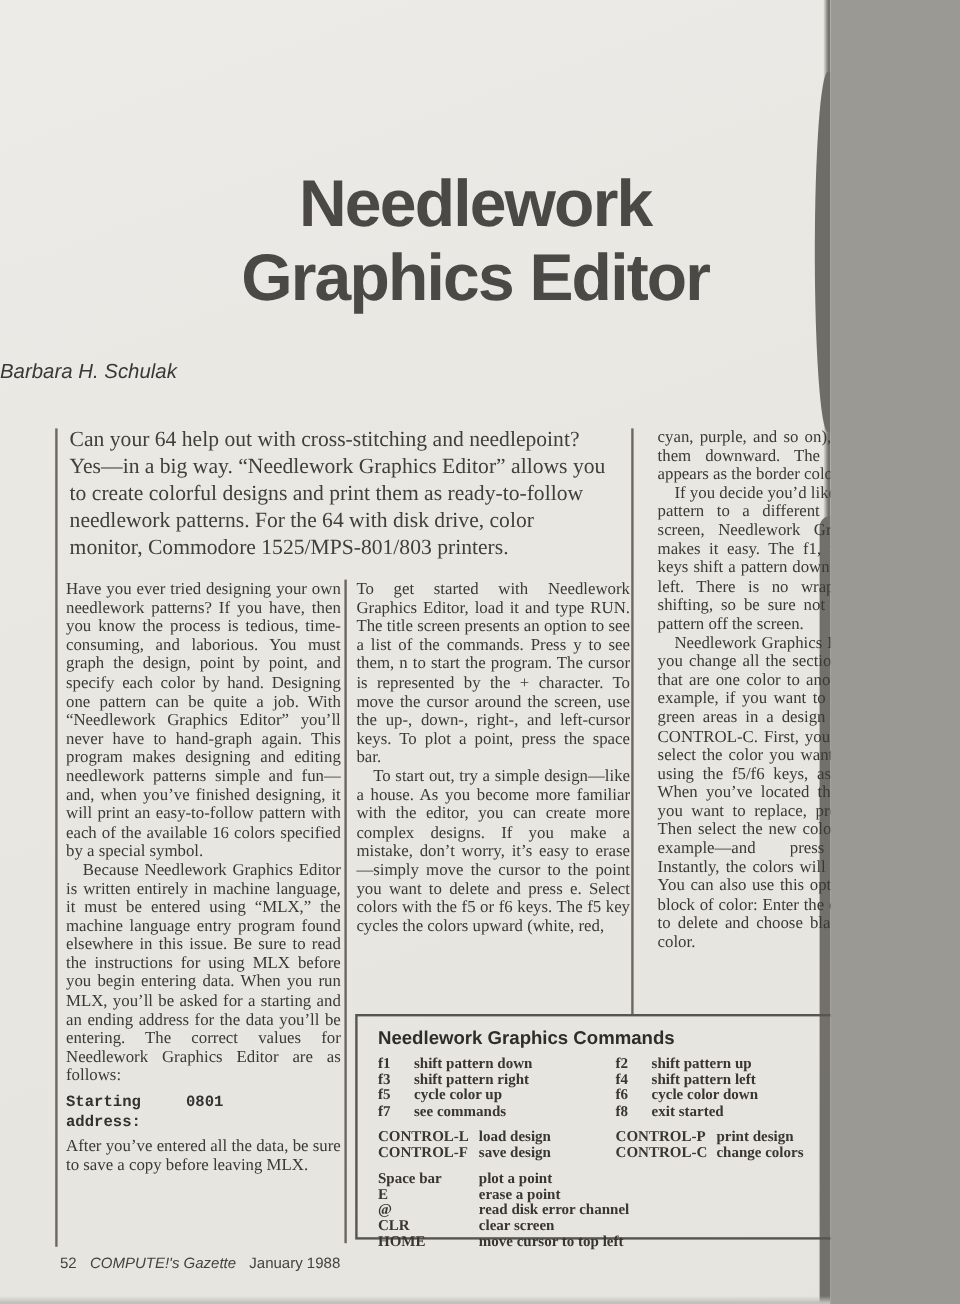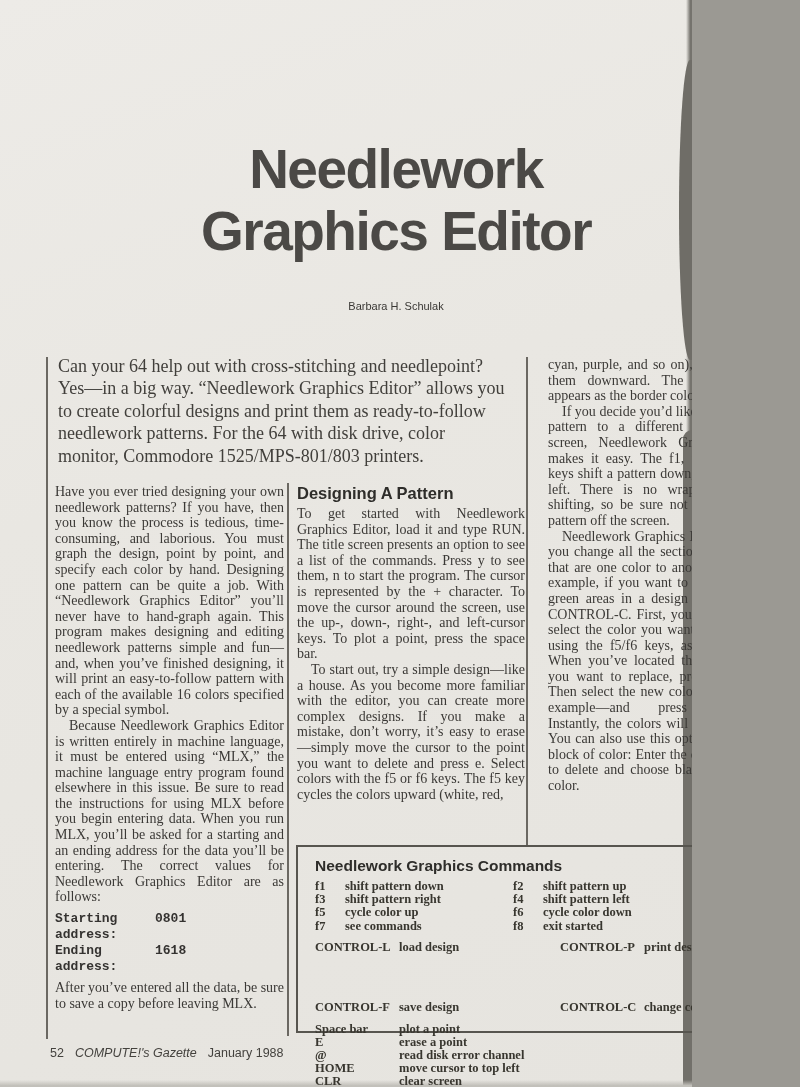--- a/index.html
+++ b/index.html
@@ -13,22 +13,22 @@
   .edge-bulge{position:absolute;right:0;top:60px;width:13px;height:300px;background:#6f6d67;border-radius:100% 0 0 100% / 60% 0 0 60%;}
   .edge-lower{position:absolute;right:0;top:430px;width:9px;height:657px;background:#72706a;border-top-left-radius:60px;}
   .edge-bottom{position:absolute;left:0;bottom:0;width:100%;height:7px;background:linear-gradient(to bottom,rgba(120,118,112,0),#c2c0ba 80%);}
 
   .title{
     position:absolute;top:138px;left:0;width:792px;text-align:center;
     font-family:"Liberation Sans",sans-serif;font-weight:bold;
     font-size:55px;line-height:62px;letter-spacing:-1.5px;color:#4b4946;
   }
   .byline{
-    position:absolute;top:300px;left:0;width:792px;text-align:center;
-    font-family:"Liberation Sans",sans-serif;font-size:11px;color:#3a3835;
+    position:absolute;top:300px;left:0;width:792px;text-align:left;
+    font-family:"Liberation Sans",sans-serif;font-size:17px;color:#3a3835;font-style:italic;
   }
 
   .vrule{position:absolute;width:2px;background:#6b6862;}
   #rule-left{left:46px;top:357px;height:682px;}
   #rule-c12{left:287px;top:483px;height:553px;width:1.5px;}
   #rule-c23{left:526px;top:357px;height:488px;width:1.5px;}
   #rule-right{left:762px;top:357px;height:679px;}
 
   .intro{
     position:absolute;left:58px;top:355px;width:452px;
@@ -53,21 +53,21 @@
 
   .box{
     position:absolute;left:296px;top:845px;width:461px;height:188px;
     border:2px solid #57554f;box-sizing:border-box;padding:10px 8px 0 17px;
   }
   .box-title{
     font-family:"Liberation Sans",sans-serif;font-weight:bold;font-size:15.5px;
     line-height:18px;color:#2e2d2a;
   }
   .cmd-grid{display:grid;grid-template-columns:198px 1fr;margin-top:5px;}
-  .cmd-grid.ctrl{margin-top:8px;gap:47px;}
+  .cmd-grid.ctrl{margin-top:8px;}
   .cmd-row{display:flex;font-weight:bold;font-size:12.5px;line-height:13.2px;color:#38362f;}
   .cmd-row .k{flex:0 0 30px;}
   .cmd-row.ctrl-row .k{flex:0 0 84px;}
   .specials{margin-top:9px;}
   .cmd-row.spec-row{line-height:12.9px;}
   .cmd-row.spec-row .k{flex:0 0 84px;}
 
   .footer{
     position:absolute;left:50px;top:1046px;display:flex;gap:11px;align-items:baseline;
     font-family:"Liberation Sans",sans-serif;font-size:12.5px;color:#44423e;
@@ -98,30 +98,25 @@
   <div class="intro">Can your 64 help out with cross-stitching and needlepoint? Yes—in a big way. “Needlework Graphics Editor” allows you to create colorful designs and print them as ready-to-follow needlework patterns. For the 64 with disk drive, color monitor, Commodore 1525/MPS-801/803 printers.</div>
 
   <div class="col" id="col1">
     <p>Have you ever tried designing your own needlework patterns? If you have, then you know the process is tedious, time-consuming, and laborious. You must graph the design, point by point, and specify each color by hand. Designing one pattern can be quite a job. With “Needlework Graphics Editor” you’ll never have to hand-graph again. This program makes designing and editing needlework patterns simple and fun—and, when you’ve finished designing, it will print an easy-to-follow pattern with each of the available 16 colors specified by a special symbol.</p>
     <p class="indent">Because Needlework Graphics Editor is written entirely in machine language, it must be entered using “MLX,” the machine language entry program found elsewhere in this issue. Be sure to read the instructions for using MLX before you begin entering data. When you run MLX, you’ll be asked for a starting and an ending address for the data you’ll be entering. The correct values for Needlework Graphics Editor are as follows:</p>
     <div class="addr-block">
       <div class="addr-row">
         <span class="k">Starting address:</span>
         <span class="v">0801</span>
       </div>
-      <div class="addr-row">
-        <span class="k">Ending address:</span>
-        <span class="v">1618</span>
-      </div>
     </div>
     <p>After you’ve entered all the data, be sure to save a copy before leaving MLX.</p>
   </div>
 
   <div class="col" id="col2">
-    <h2 class="section-heading">Designing A Pattern</h2>
     <p>To get started with Needlework Graphics Editor, load it and type RUN. The title screen presents an option to see a list of the commands. Press y to see them, n to start the program. The cursor is represented by the + character. To move the cursor around the screen, use the up-, down-, right-, and left-cursor keys. To plot a point, press the space bar.</p>
     <p class="indent">To start out, try a simple design—like a house. As you become more familiar with the editor, you can create more complex designs. If you make a mistake, don’t worry, it’s easy to erase—simply move the cursor to the point you want to delete and press e. Select colors with the f5 or f6 keys. The f5 key cycles the colors upward (white, red,</p>
   </div>
 
   <div class="col" id="col3">
     <p>cyan, purple, and so on), and f6 cycles them downward. The current color appears as the border color.</p>
     <p class="indent">If you decide you’d like to move your pattern to a different place on the screen, Needlework Graphics Editor makes it easy. The f1, f2, f3, and f4 keys shift a pattern down, up, right, and left. There is no wraparound when shifting, so be sure not to scroll your pattern off the screen.</p>
     <p class="indent">Needlework Graphics Editor also lets you change all the sections of a design that are one color to another color. For example, if you want to change all the green areas in a design to blue, press CONTROL-C. First, you’ll be asked to select the color you want to replace by using the f5/f6 keys, as noted above. When you’ve located the green shade you want to replace, press RETURN. Then select the new color—blue in our example—and press RETURN. Instantly, the colors will be exchanged. You can also use this option to delete a block of color: Enter the color you wish to delete and choose black as the new color.</p>
   </div>
 
@@ -189,26 +184,26 @@
       </div>
       <div class="cmd-row spec-row">
         <span class="k">E</span>
         <span>erase a point</span>
       </div>
       <div class="cmd-row spec-row">
         <span class="k">@</span>
         <span>read disk error channel</span>
       </div>
       <div class="cmd-row spec-row">
+        <span class="k">CLR</span>
+        <span>clear screen</span>
+      </div>
+      <div class="cmd-row spec-row">
         <span class="k">HOME</span>
         <span>move cursor to top left</span>
-      </div>
-      <div class="cmd-row spec-row">
-        <span class="k">CLR</span>
-        <span>clear screen</span>
       </div>
     </div>
   </div>
 
   <div class="footer">
     <span>52</span>
     <span class="mag">COMPUTE!'s Gazette</span>
     <span>January 1988</span>
   </div>
 

